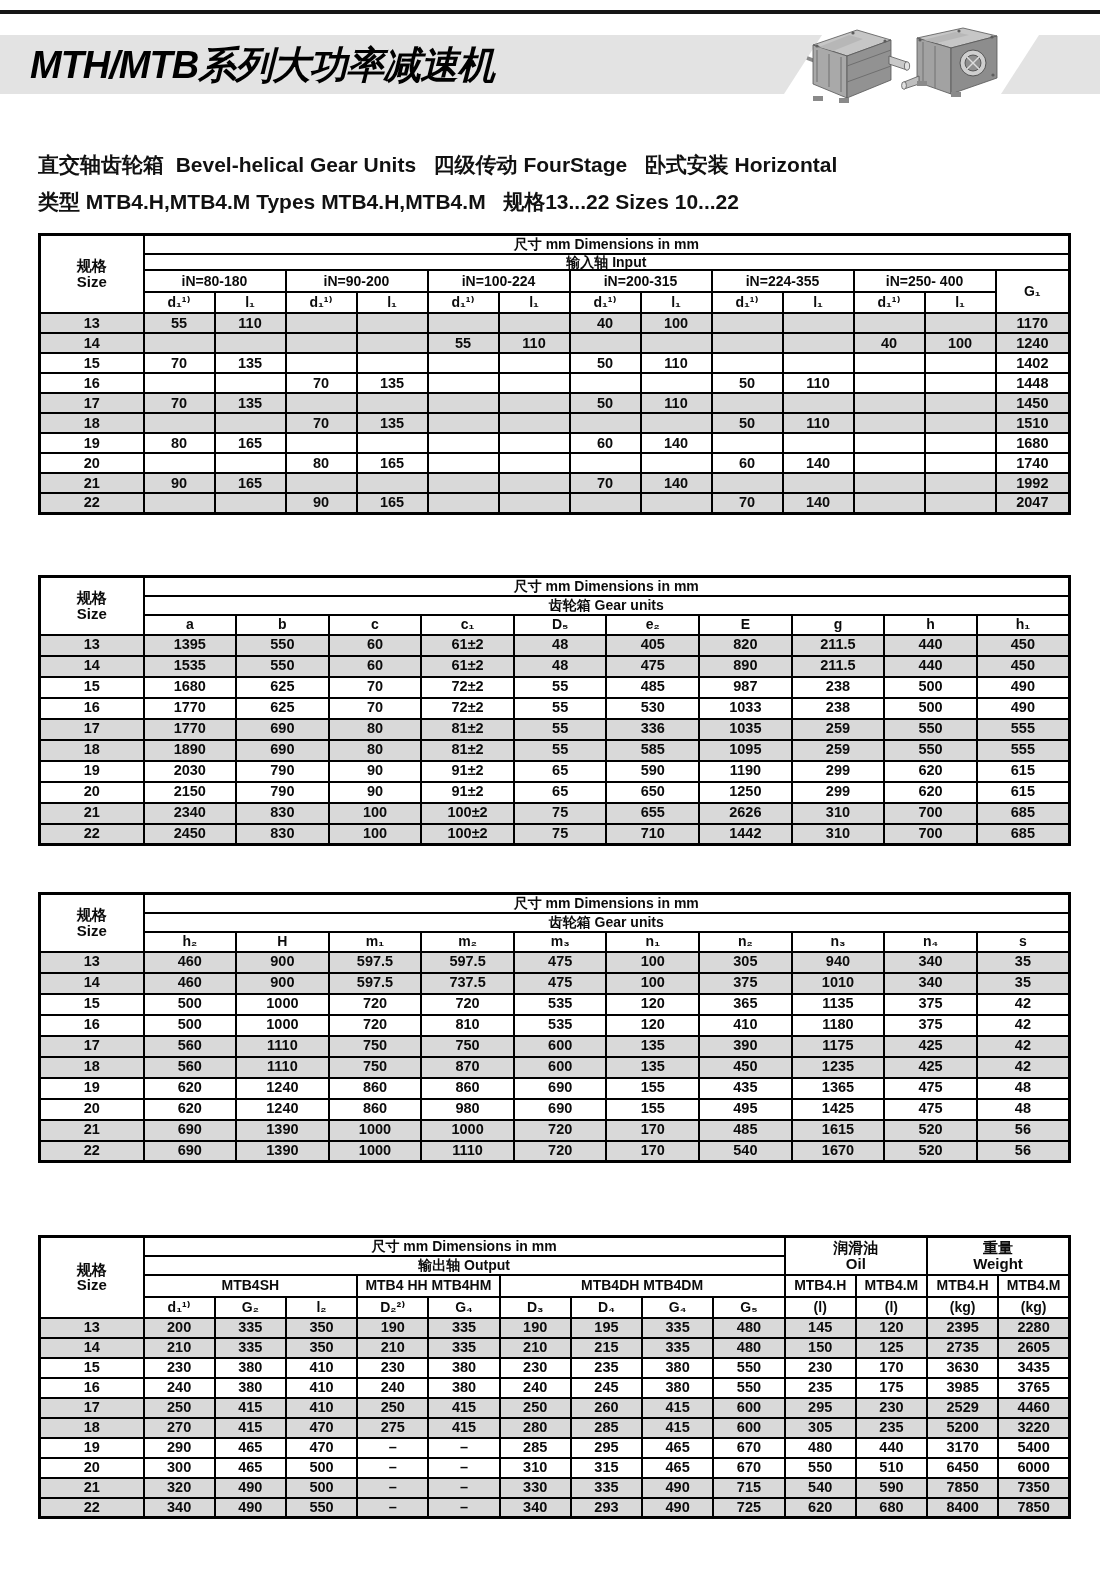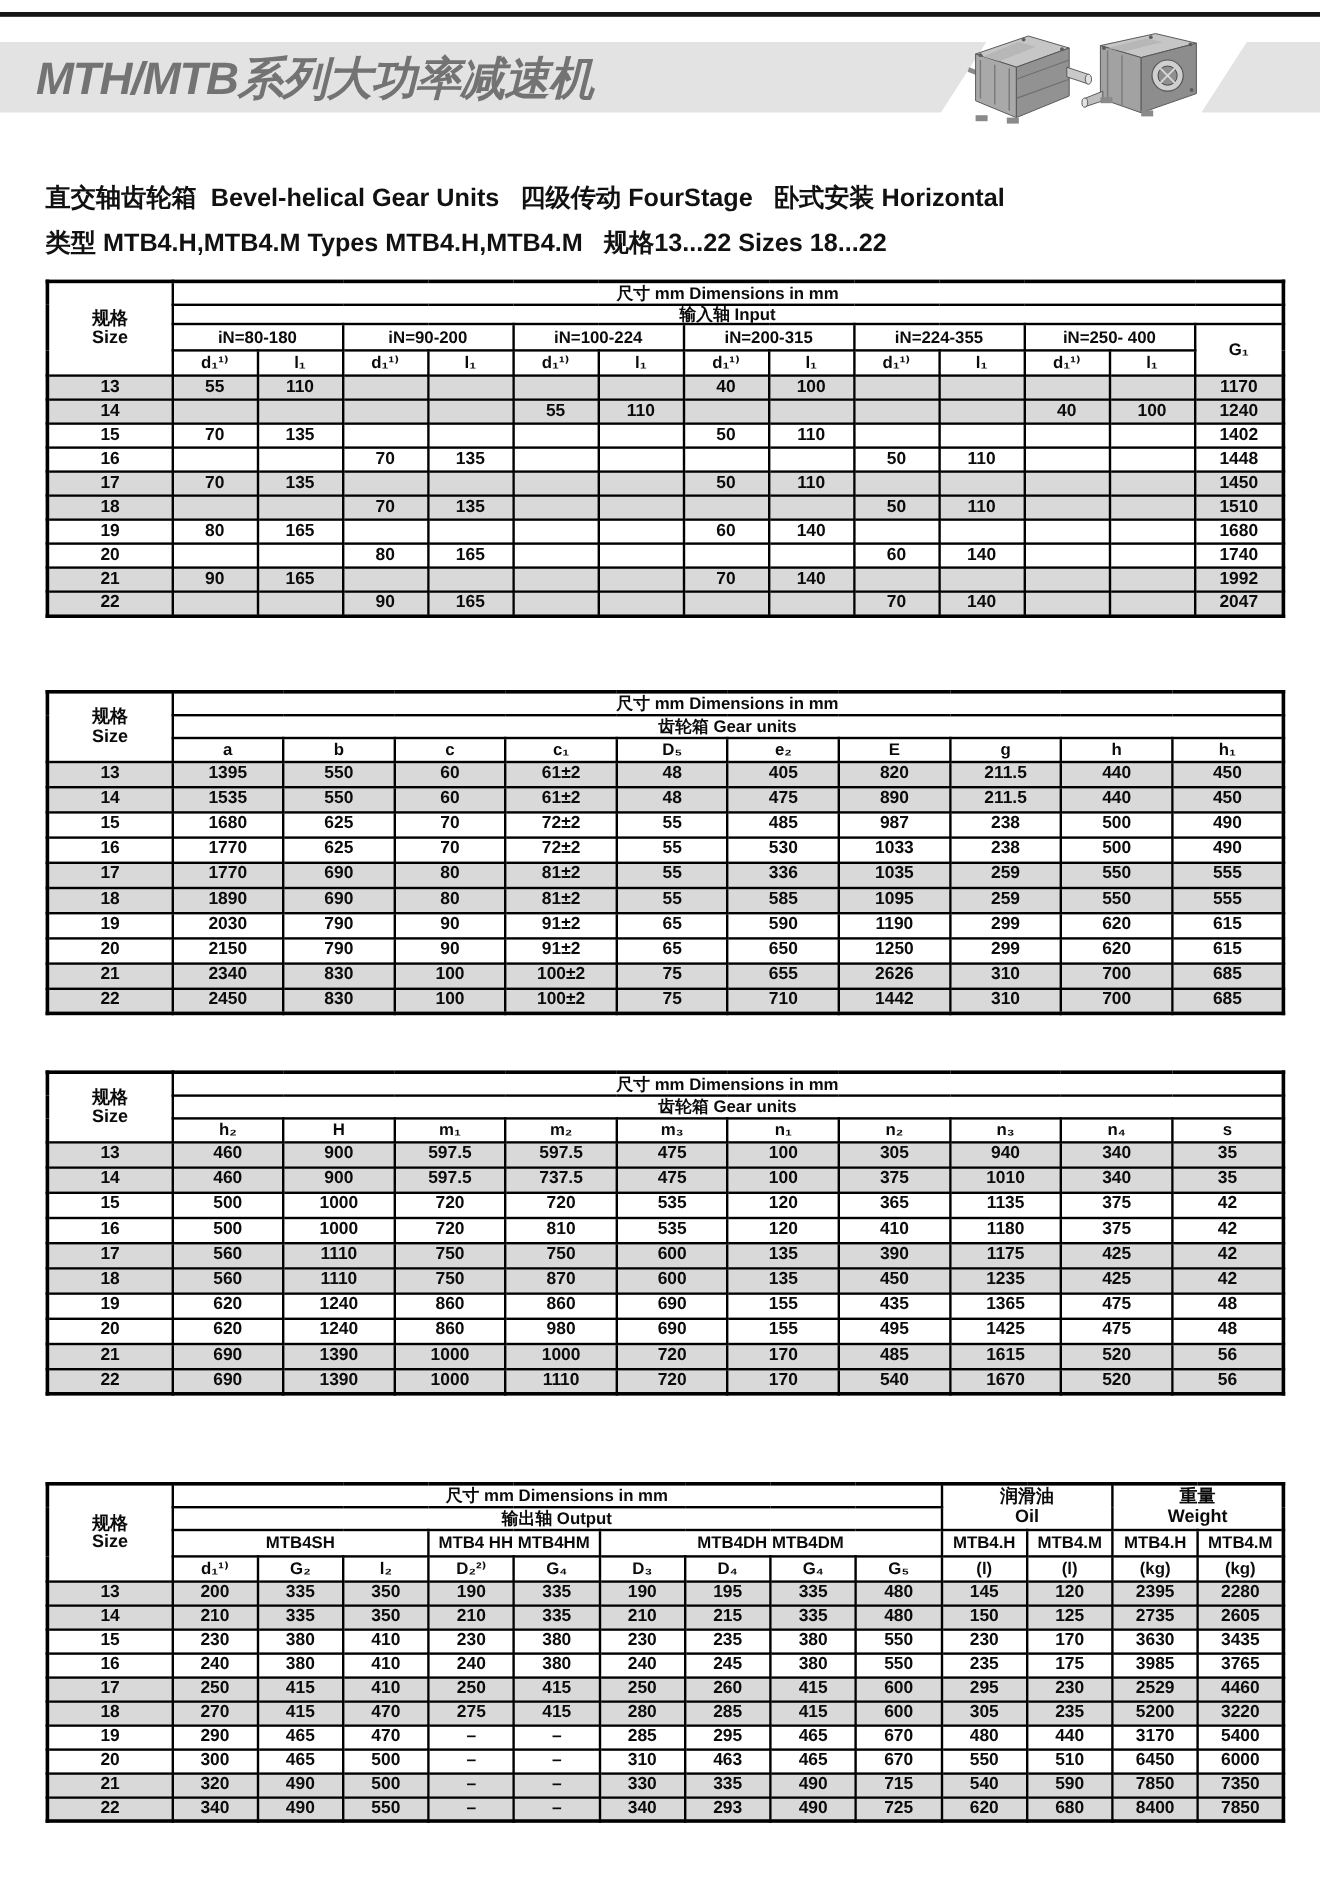--- a/index.html
+++ b/index.html
@@ -12,21 +12,21 @@
   .banner{
     position:absolute;left:0;top:35px;width:822px;height:59px;background:#e3e3e3;
     clip-path:polygon(0 0,100% 0,calc(100% - 38px) 100%,0 100%);
   }
   .banner-right{
     position:absolute;left:1000px;top:35px;width:100px;height:59px;background:#e3e3e3;
     clip-path:polygon(39px 0,100% 0,100% 100%,1px 100%);
   }
   .title{
     position:absolute;left:30px;top:40px;margin:0;
-    font-size:38px;font-weight:bold;font-style:italic;color:#737373;
+    font-size:38px;font-weight:bold;font-style:italic;color:#000000;
     letter-spacing:-1px;white-space:pre;
   }
   .product-images{position:absolute;left:805px;top:20px;}
   .subtitle{
     position:absolute;left:38px;font-size:21px;font-weight:bold;color:#111;white-space:pre;
   }
   .subtitle.l1{top:151px;}
   .subtitle.l2{top:188px;}
   table.cat{
     position:absolute;left:38px;width:1030px;border-collapse:collapse;table-layout:fixed;
@@ -85,21 +85,21 @@
     <rect x="112" y="61" width="10" height="5" fill="#8a8a8a"></rect>
     <rect x="146" y="72" width="10" height="5" fill="#8a8a8a"></rect>
     <circle cx="154" cy="11" r="1.6" fill="#5d5d5d"></circle>
     <circle cx="187" cy="17" r="1.6" fill="#5d5d5d"></circle>
     <circle cx="115" cy="20" r="1.6" fill="#5d5d5d"></circle>
     <circle cx="188" cy="55" r="1.6" fill="#5d5d5d"></circle>
   </g>
 </svg>
 
 <div class="subtitle l1">直交轴齿轮箱  Bevel-helical Gear Units   四级传动 FourStage   卧式安装 Horizontal</div>
-<div class="subtitle l2">类型 MTB4.H,MTB4.M Types MTB4.H,MTB4.M   规格13...22 Sizes 18...22</div>
+<div class="subtitle l2">类型 MTB4.H,MTB4.M Types MTB4.H,MTB4.M   规格13...22 Sizes 10...22</div>
 
 <div id="tables">
     <table class="cat" style="top: 233px;">
       <colgroup>
         <col style="width: 104px;">
         <col style="width: 71px;">
         <col style="width: 71px;">
         <col style="width: 71px;">
         <col style="width: 71px;">
         <col style="width: 71px;">
@@ -815,21 +815,21 @@
           <td>5400</td>
         </tr>
         <tr style="height: 20px;">
           <td>20</td>
           <td>300</td>
           <td>465</td>
           <td>500</td>
           <td>–</td>
           <td>–</td>
           <td>310</td>
-          <td>463</td>
+          <td>315</td>
           <td>465</td>
           <td>670</td>
           <td>550</td>
           <td>510</td>
           <td>6450</td>
           <td>6000</td>
         </tr>
         <tr class="shaded" style="height: 20px;">
           <td>21</td>
           <td>320</td>

